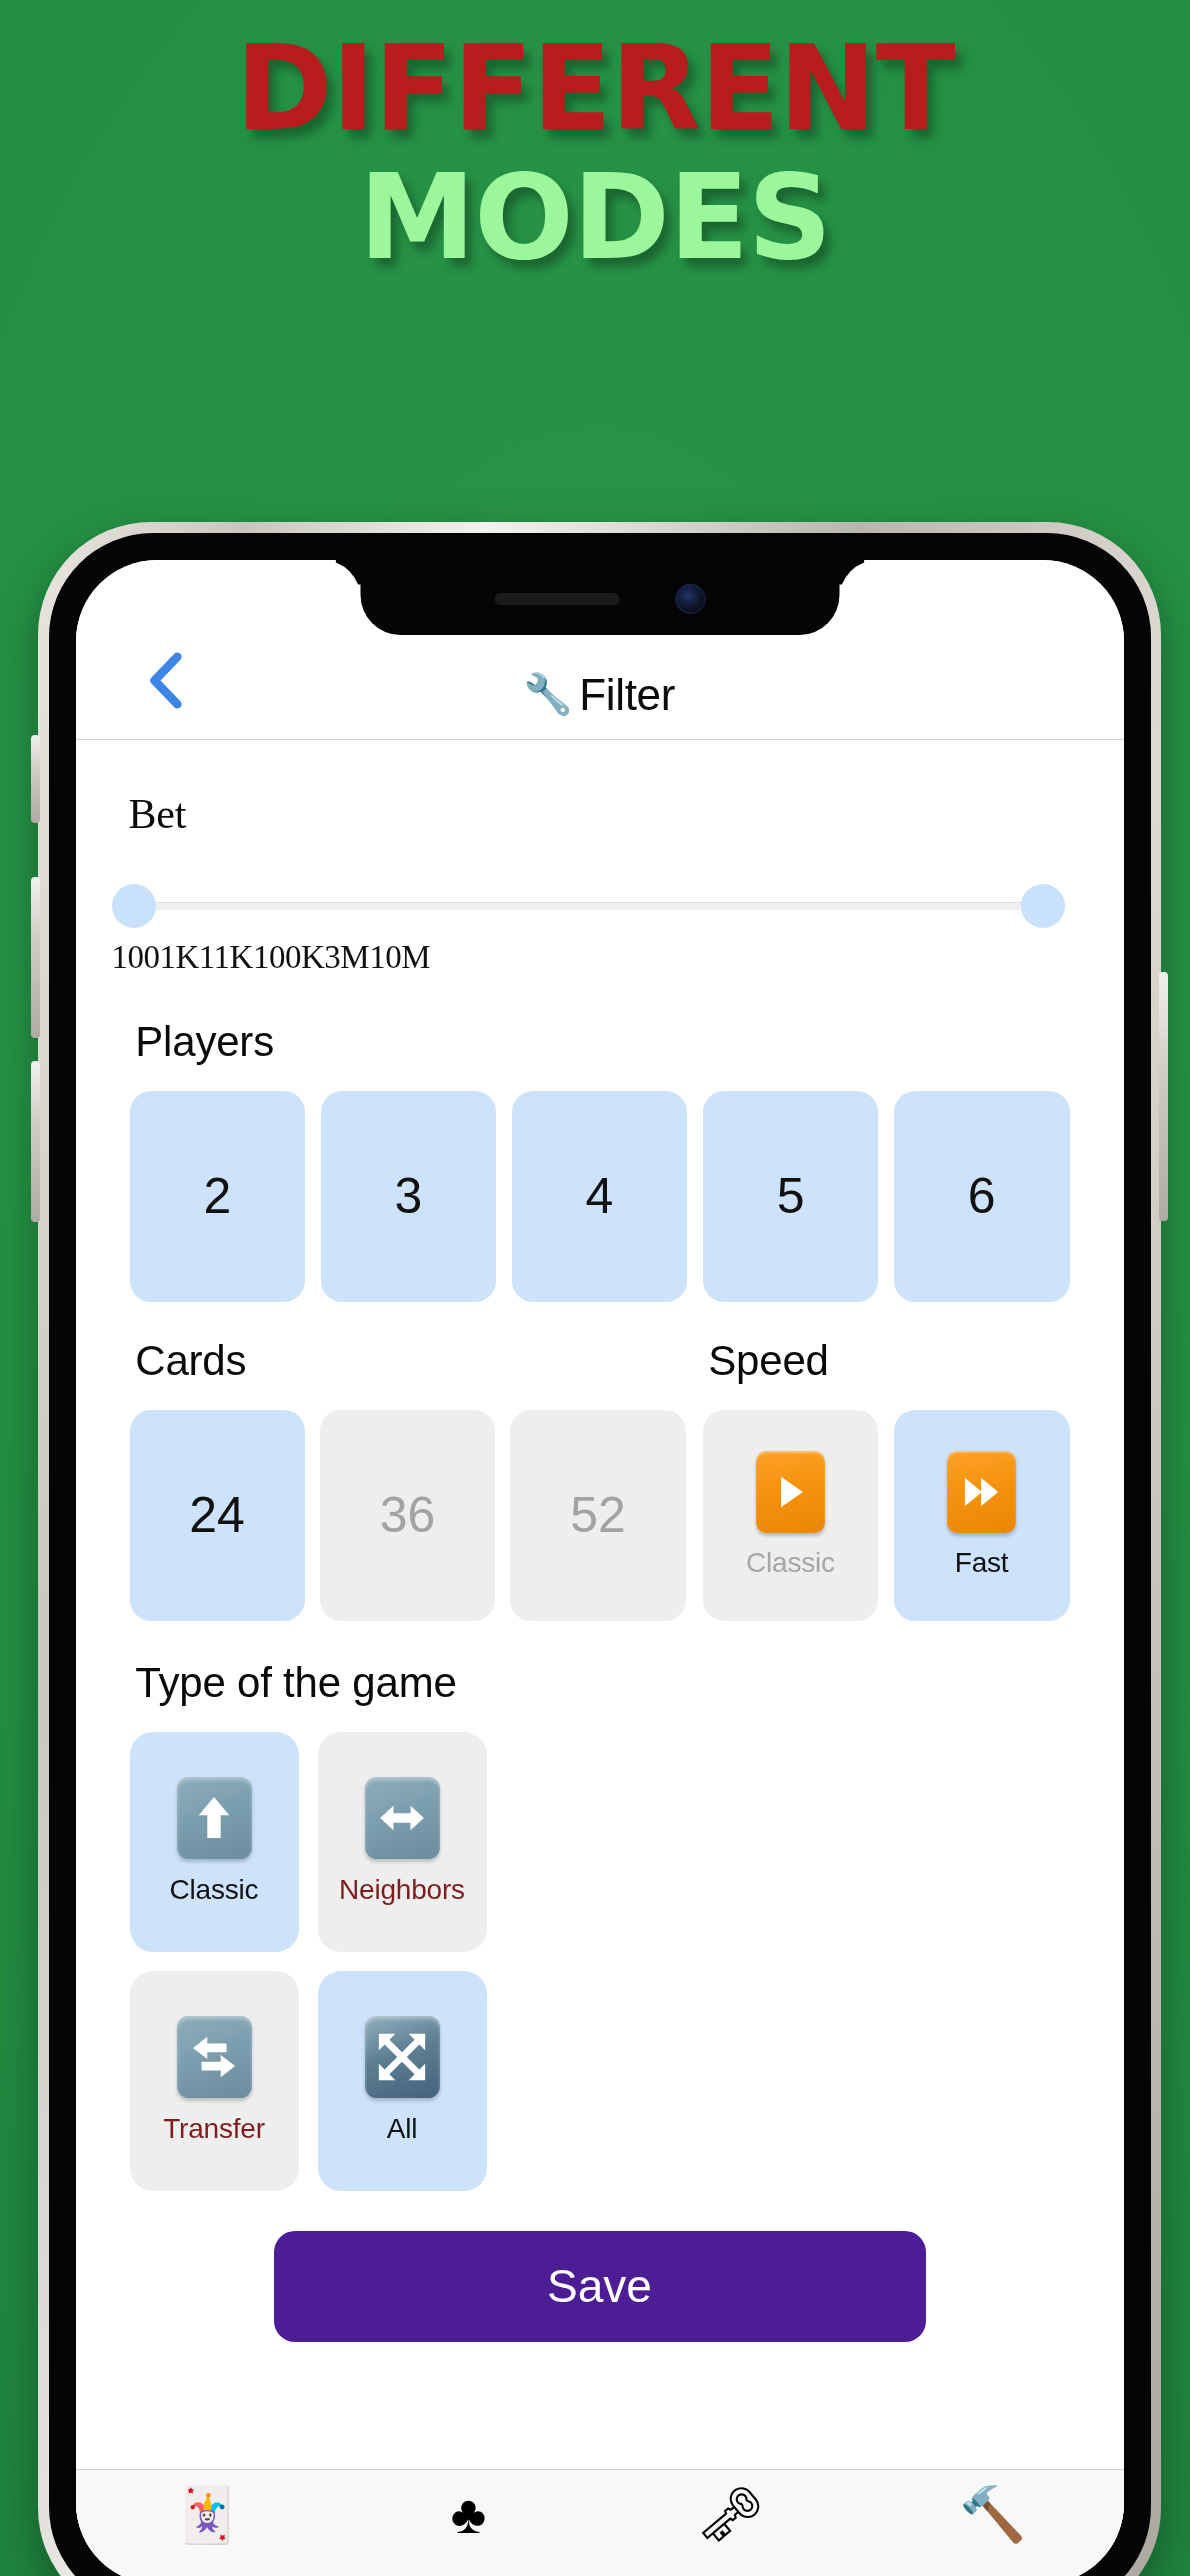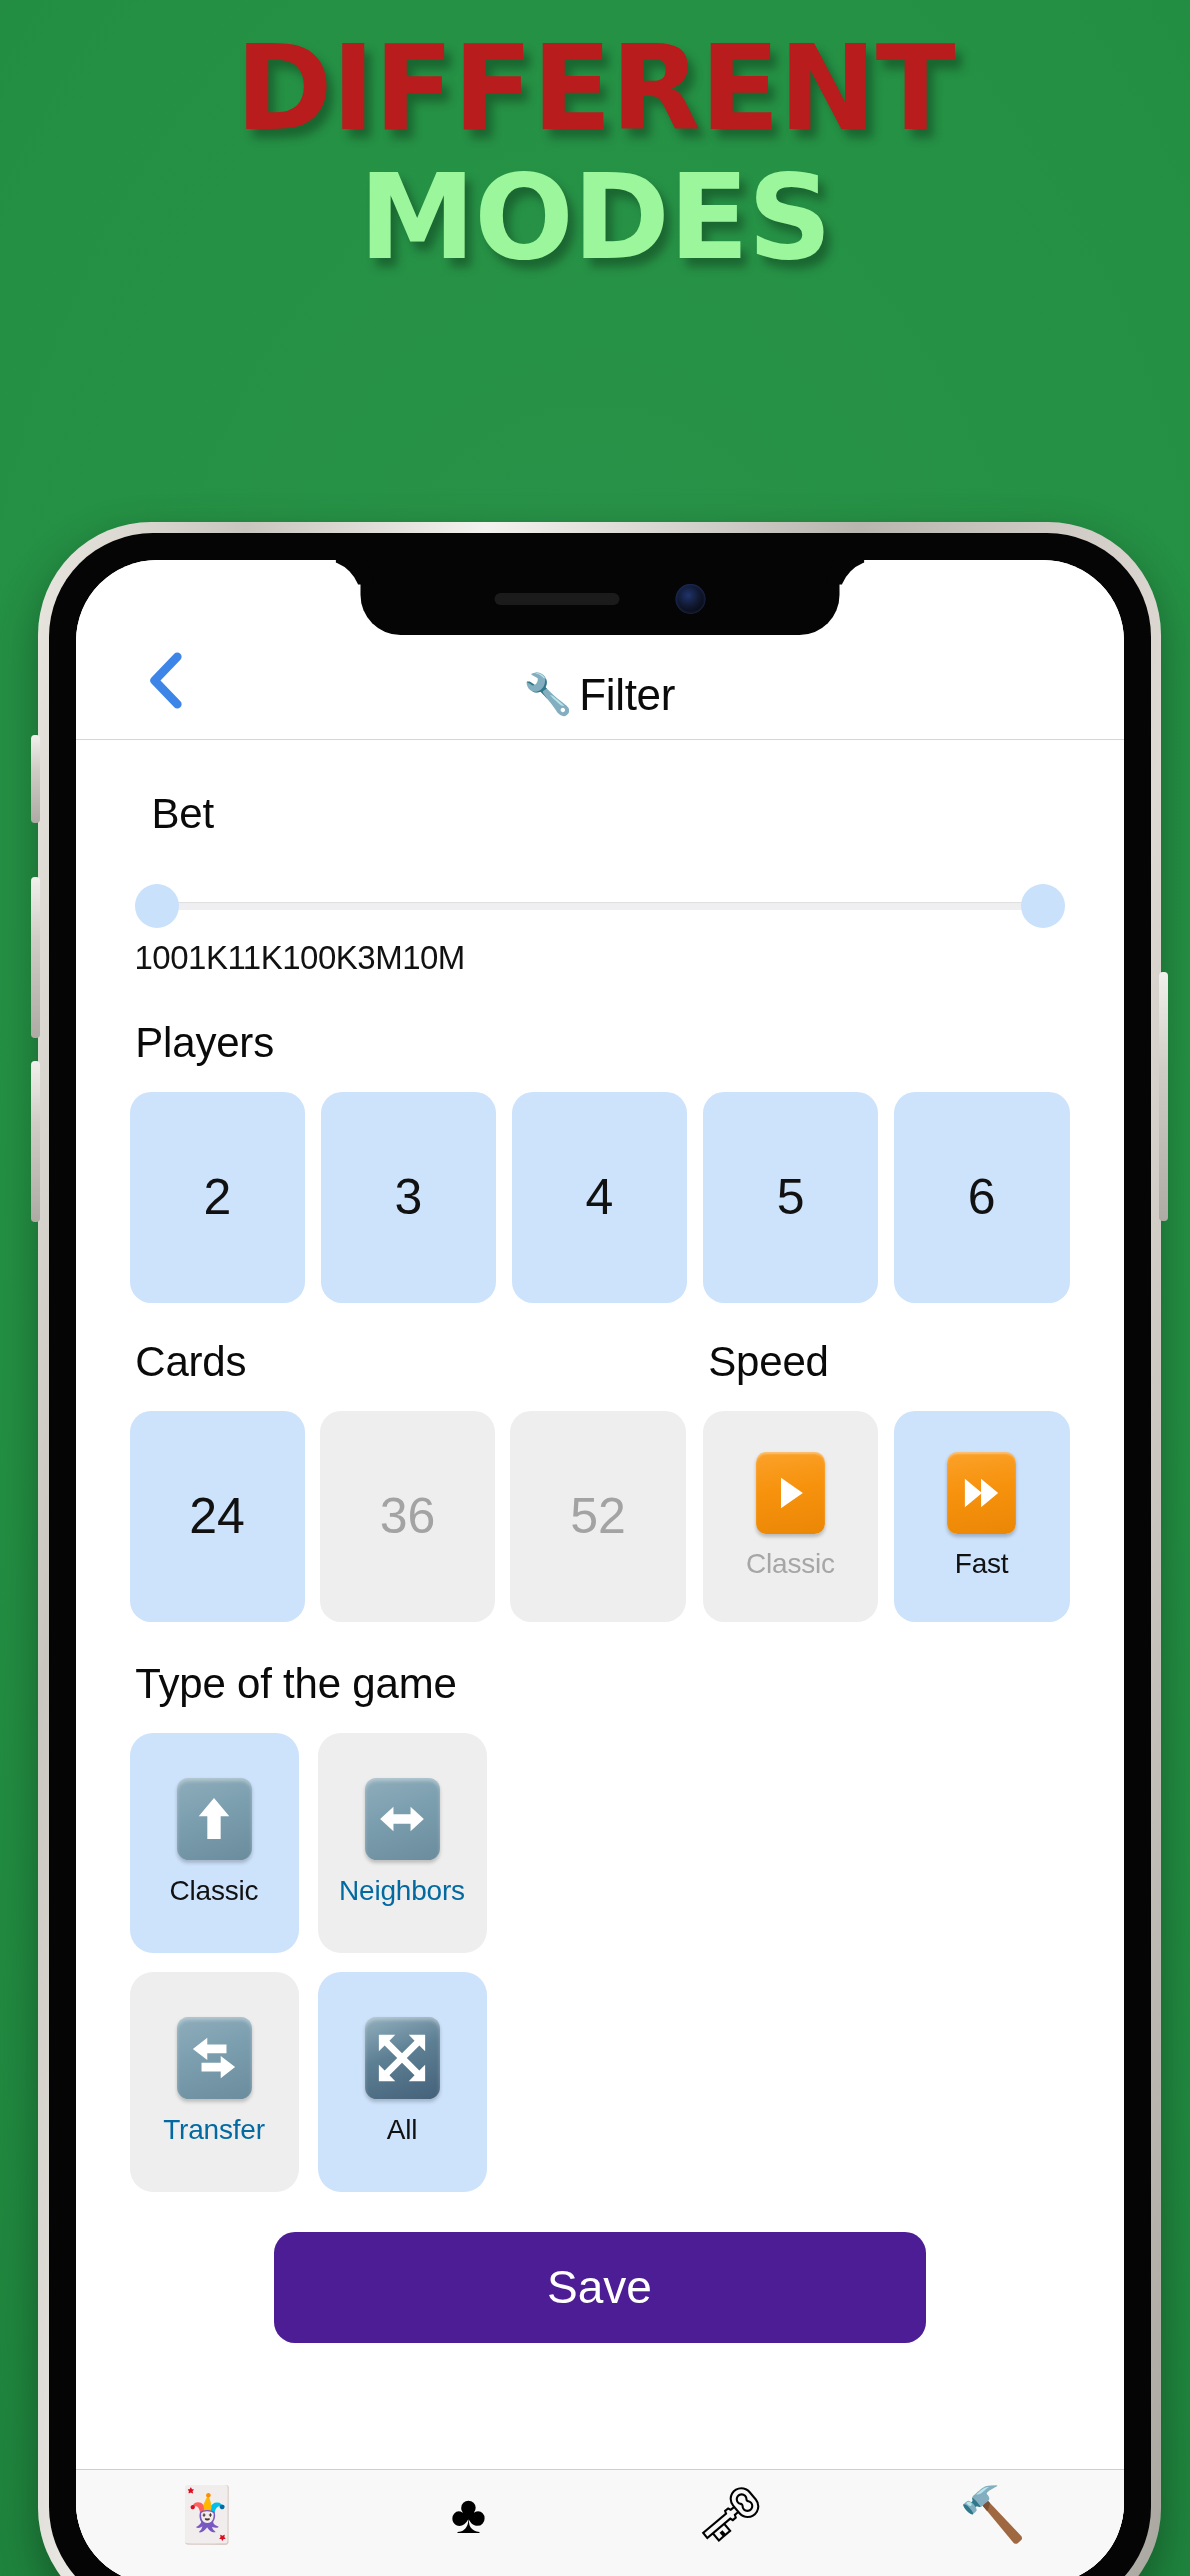--- a/index.html
+++ b/index.html
@@ -191,21 +191,21 @@
   }
 
   .section-label {
     font-size: 42px;
     color: #0a0a0a;
     font-weight: 400;
     letter-spacing: -0.2px;
   }
 
   
-  .bet-wrap { padding: 50px 59px 0 59px; }
+  .bet-wrap { padding: 50px 59px 0 36px; font-family: Liberation Serif, serif; }
   .bet-label { margin-left: 17px; }
   .slider-row {
     position: relative;
     margin-top: 46px;
     height: 44px;
   }
   .slider-track {
     position: absolute;
     left: 21px;
     right: 21px;
@@ -331,21 +331,21 @@
     display: flex;
     align-items: center;
     justify-content: center;
     position: relative;
   }
   .ty-icon.dark {
     background: linear-gradient(160deg, #93b0be 0%, #5d7f93 45%, #44617a 100%);
   }
   .ty-label { font-size: 28px; letter-spacing: -0.2px; }
   .type-chip.sel .ty-label   { color: #111; }
-  .type-chip.unsel .ty-label { color: #0369a1; }
+  .type-chip.unsel .ty-label { color: #7f1d1d; }
 
   
   .save-wrap {
     padding: 40px 0 0 0;
     display: flex;
     justify-content: center;
   }
   .save-btn {
     width: 652px;
     height: 111px;

